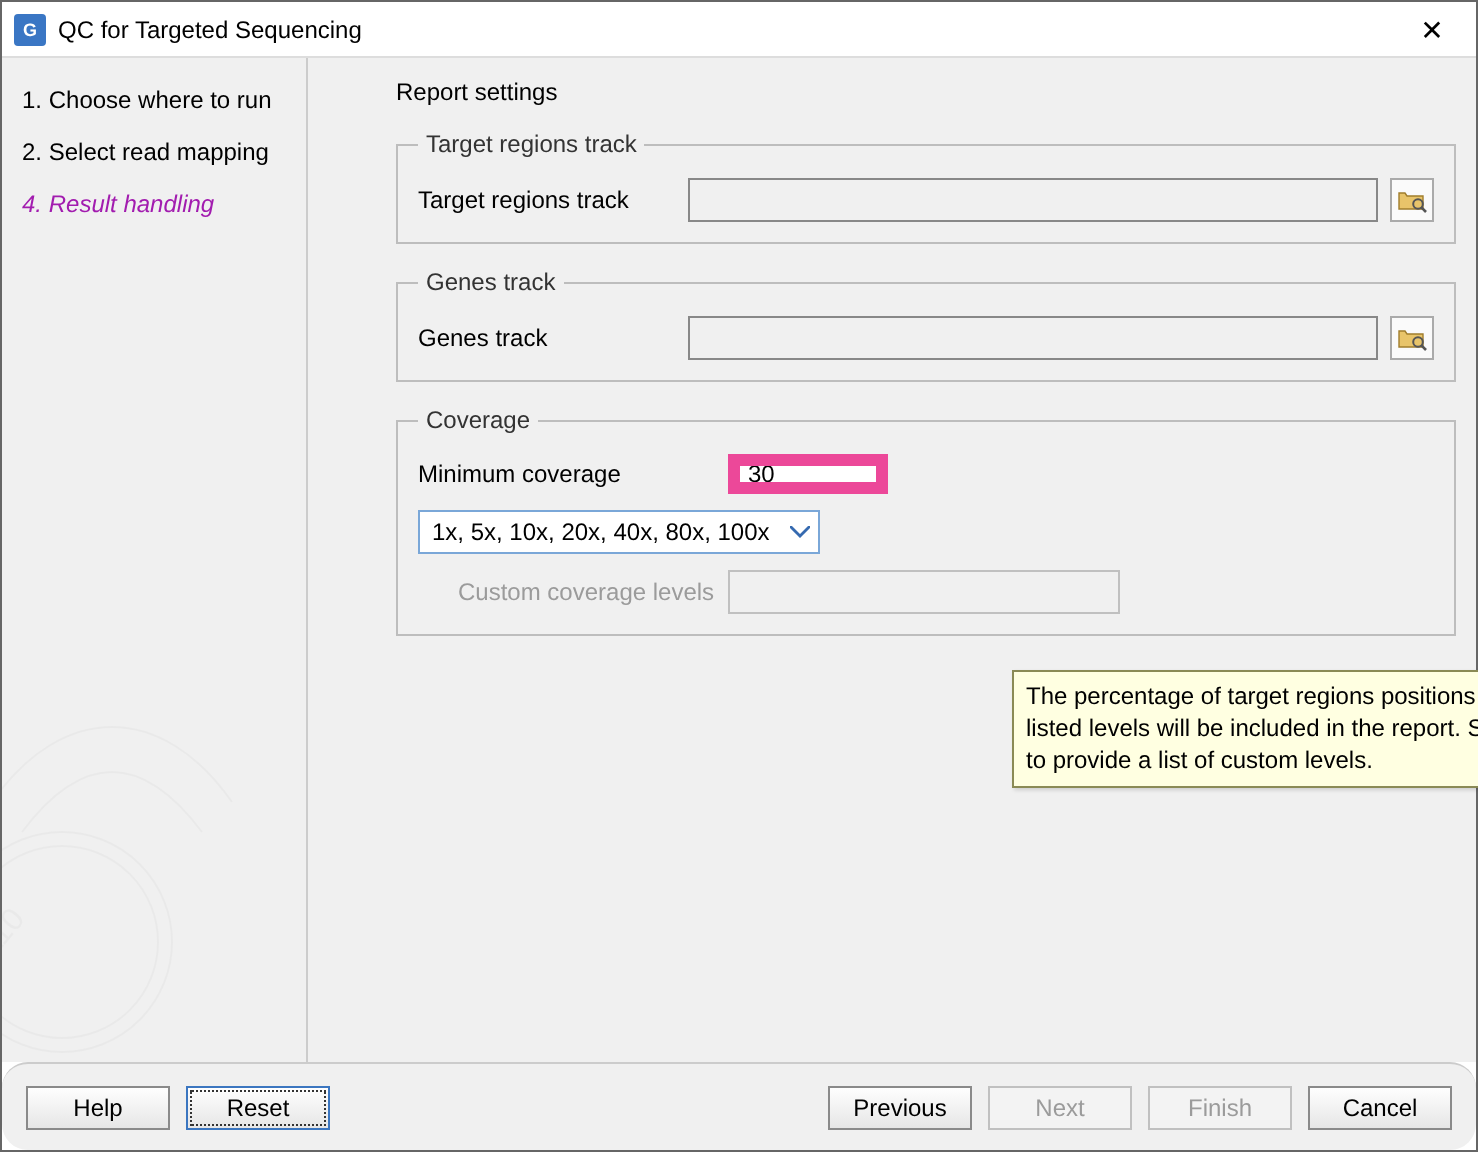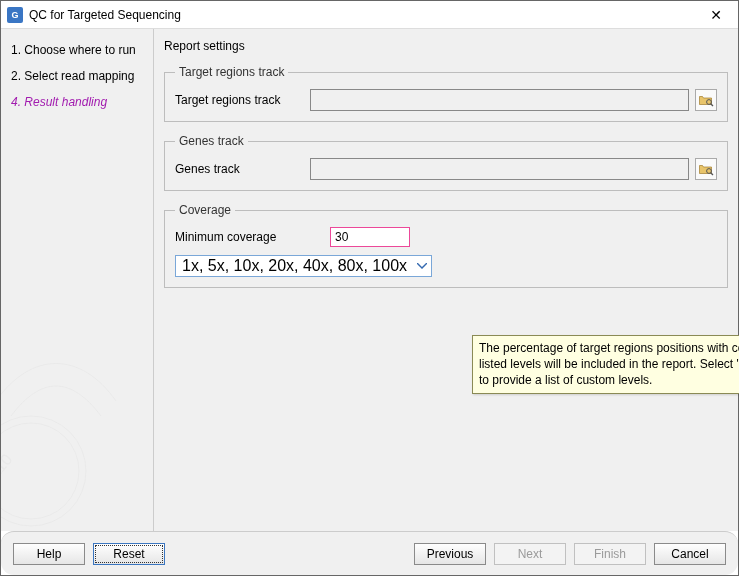--- a/index.html
+++ b/index.html
@@ -44,20 +44,21 @@
     width: 44px; height: 28px;
     display: flex; align-items: center; justify-content: center;
     font-size: 14px;
     cursor: pointer;
   }
   .body {
     flex: 1;
     display: flex;
     background: #f0f0f0;
     position: relative;
+    gap: 34px;
   }
   .sidebar {
     width: 153px;
     background: #f0f0f0;
     padding: 8px 4px;
     border-right: 1px solid #ccc;
     position: relative;
     overflow: hidden;
   }
   .sidebar .step {
@@ -101,21 +102,21 @@
     margin-bottom: 8px;
   }
   .row:last-child { margin-bottom: 0; }
   .lbl {
     width: 155px;
     font-size: 12px;
   }
   .lbl.short { width: 135px; }
   .lbl.disabled { color: #9b9b9b; }
   input[type="text"].field {
-    border: 1px solid #ec4899;
+    border: 6px solid #ec4899;
     background: #fff;
     height: 20px;
     padding: 0 4px;
     font: inherit;
   }
   .track-input {
     flex: 1;
     height: 22px;
     border: 1px solid #888;
     background: #f0f0f0;
@@ -136,21 +137,21 @@
     align-items: center;
     border: 1px solid #7aa7d8;
     background: #fff;
     height: 22px;
     min-width: 196px;
     cursor: pointer;
   }
   .combo .combo-text {
     flex: 1;
     padding: 0 6px;
-    font-size: 16px;
+    font-size: 12px;
   }
   .combo .combo-arrow {
     width: 18px; height: 100%;
     display: flex; align-items: center; justify-content: center;
     color: #356ab0;
   }
   .disabled-input {
     flex: 0 0 196px;
     height: 22px;
     border: 1px solid #c0c0c0;
@@ -293,20 +294,24 @@
         <div class="row">
           <div class="combo">
             <div class="combo-text">1x, 5x, 10x, 20x, 40x, 80x, 100x</div>
             <div class="combo-arrow">
               <svg width="10" height="6" viewBox="0 0 10 6">
                   <path d="M0 0 L5 5 L10 0" fill="none" stroke="#356ab0" stroke-width="1.4"></path>
                 </svg>
             </div>
           </div>
         </div>
+        <div class="row">
+          <div class="lbl disabled" style="padding-left:20px">Custom coverage levels</div>
+          <div class="disabled-input" title=""></div>
+        </div>
       </fieldset>
 
 
       <div class="tooltip">The percentage of target regions positions with coverage at or above the listed levels will be included in the report. Select "Specify coverage levels" to provide a list of custom levels.</div>
     </div>
 
   </div>
 
   <div class="footer">
     <button class="btn">Help</button>

